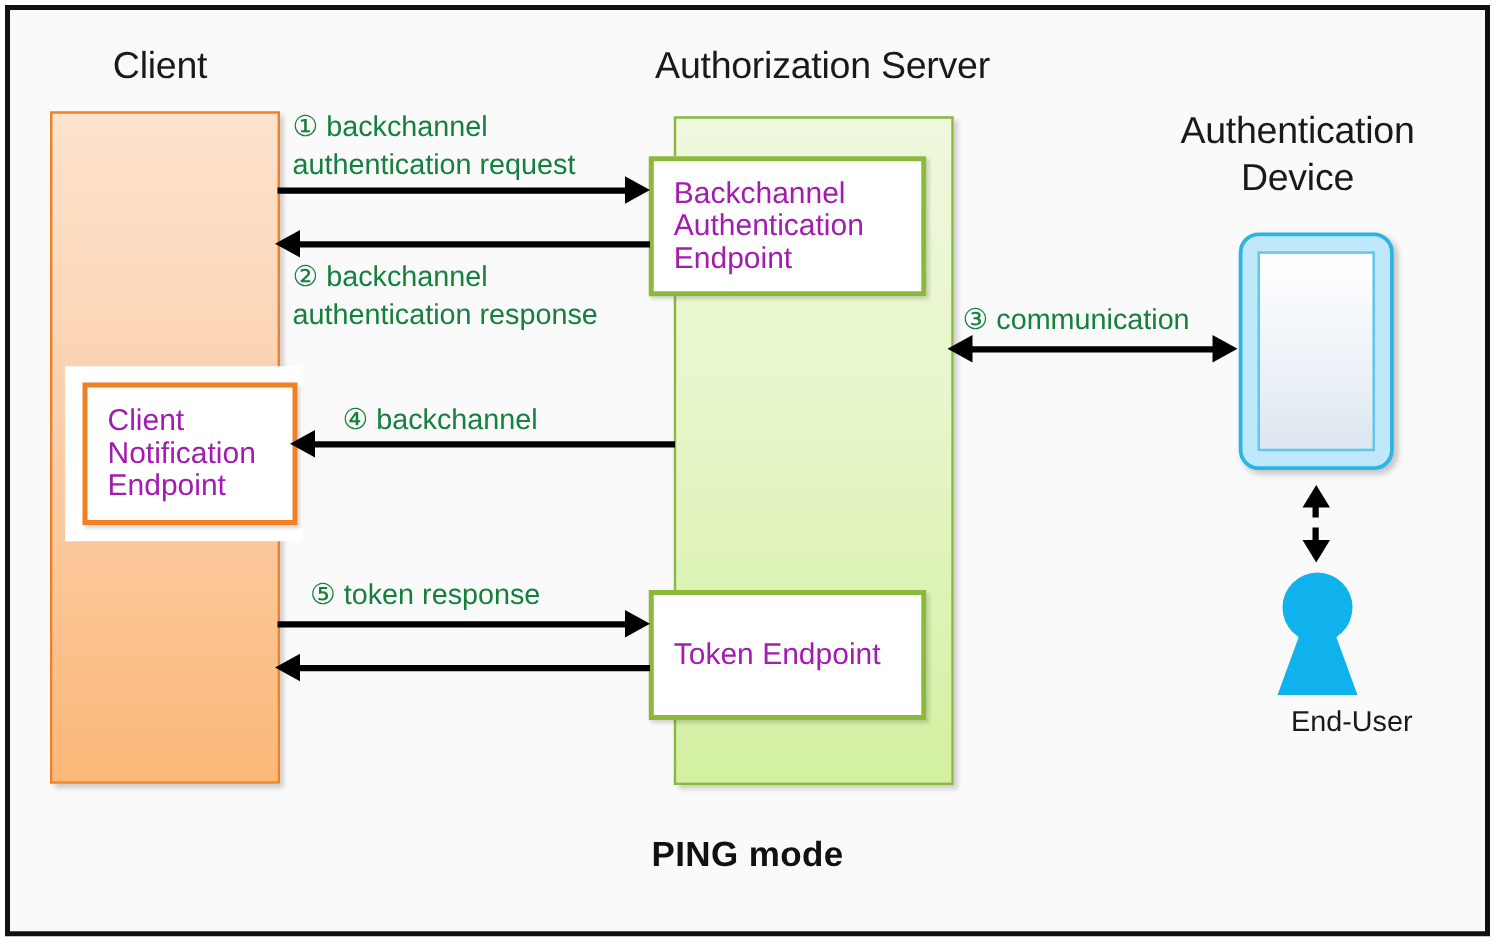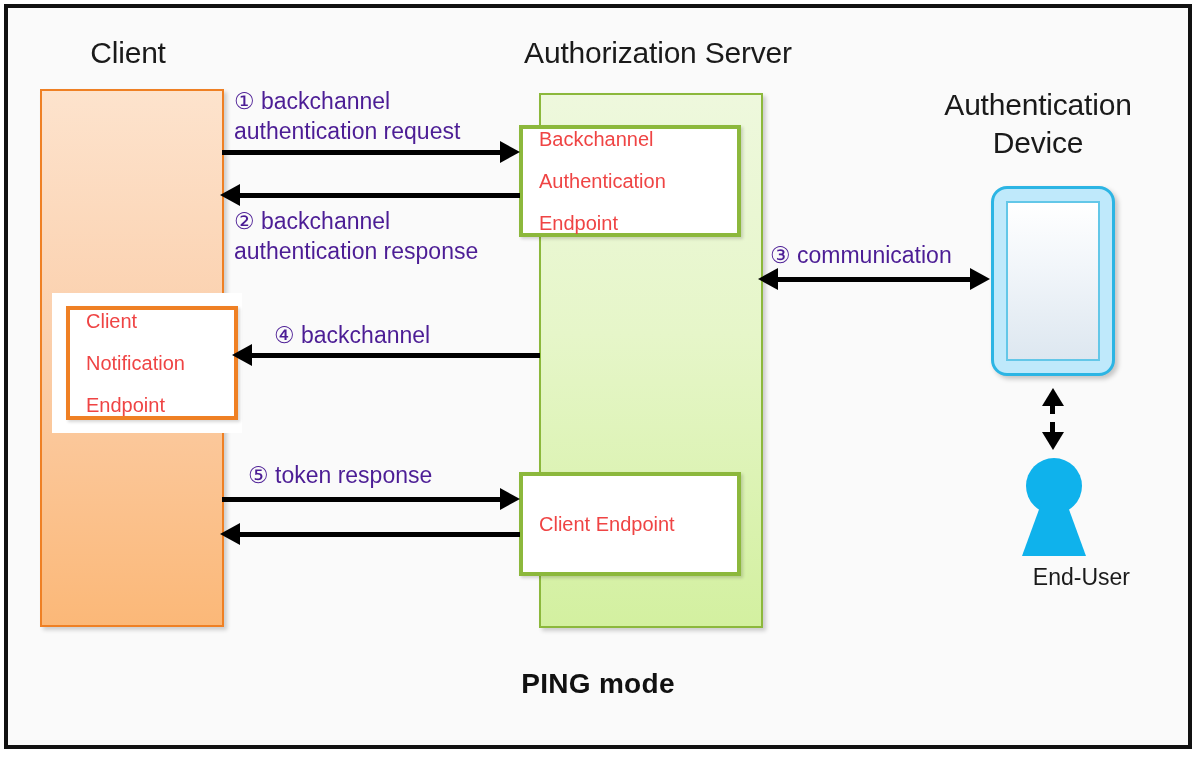--- a/index.html
+++ b/index.html
@@ -68,23 +68,23 @@
     background: #ffffff;
     box-sizing: border-box;
     display: flex;
     align-items: center;
     justify-content: flex-start;
     box-shadow: 2px 2px 3px rgba(0,0,0,0.16);
   }
   .endpoint.green { border: 4px solid #8cb83c; }
   .endpoint.orange { border: 4px solid #ef8024; }
   .endpoint .ep-label {
-    font-size: 20px;
-    line-height: 42px;
-    color: #ef4444;
+    font-size: 24px;
+    line-height: 26px;
+    color: #a21caf;
     white-space: pre-line;
     padding-left: 16px;
   }
   
   .white-mat {
     position: absolute;
     background: #ffffff;
   }
 
   
@@ -118,21 +118,21 @@
     position: absolute;
     width: 0;
     border-left: 5px dashed #000000;
   }
 
   
   .caption {
     position: absolute;
     font-size: 23px;
     line-height: 30px;
-    color: #4c1d95;
+    color: #15803d;
     white-space: pre-line;
   }
 
   
   .device-outer {
     position: absolute;
     background: #bfe9fb;
     border: 3px solid #2cb5e4;
     border-radius: 16px;
     box-shadow: 3px 3px 5px rgba(0,0,0,0.22);
@@ -195,21 +195,21 @@
 
       <div class="as-box" style="left:531px; top:85px; width:224px; height:535px;"></div>
 
       <div class="endpoint green" style="left:511px; top:117px; width:222px; height:112px;">
         <div class="ep-label">Backchannel
 Authentication
 Endpoint</div>
       </div>
 
       <div class="endpoint green" style="left:511px; top:464px; width:222px; height:104px;">
-        <div class="ep-label">Client Endpoint</div>
+        <div class="ep-label">Token Endpoint</div>
       </div>
 
       <div class="white-mat" style="left:44px; top:285px; width:190px; height:140px;"></div>
       <div class="endpoint orange" style="left:58px; top:298px; width:172px; height:114px;">
         <div class="ep-label">Client
 Notification
 Endpoint</div>
       </div>
 
       <div class="caption" style="left:226px; top:78px; width:300px;">① backchannel

